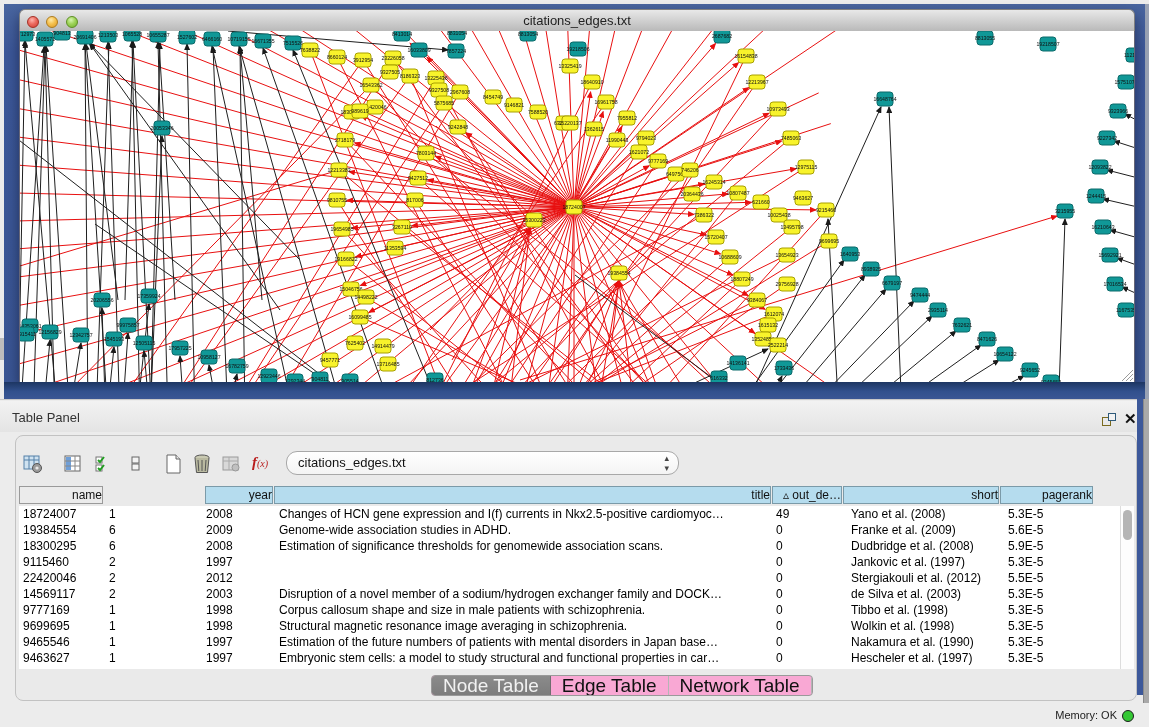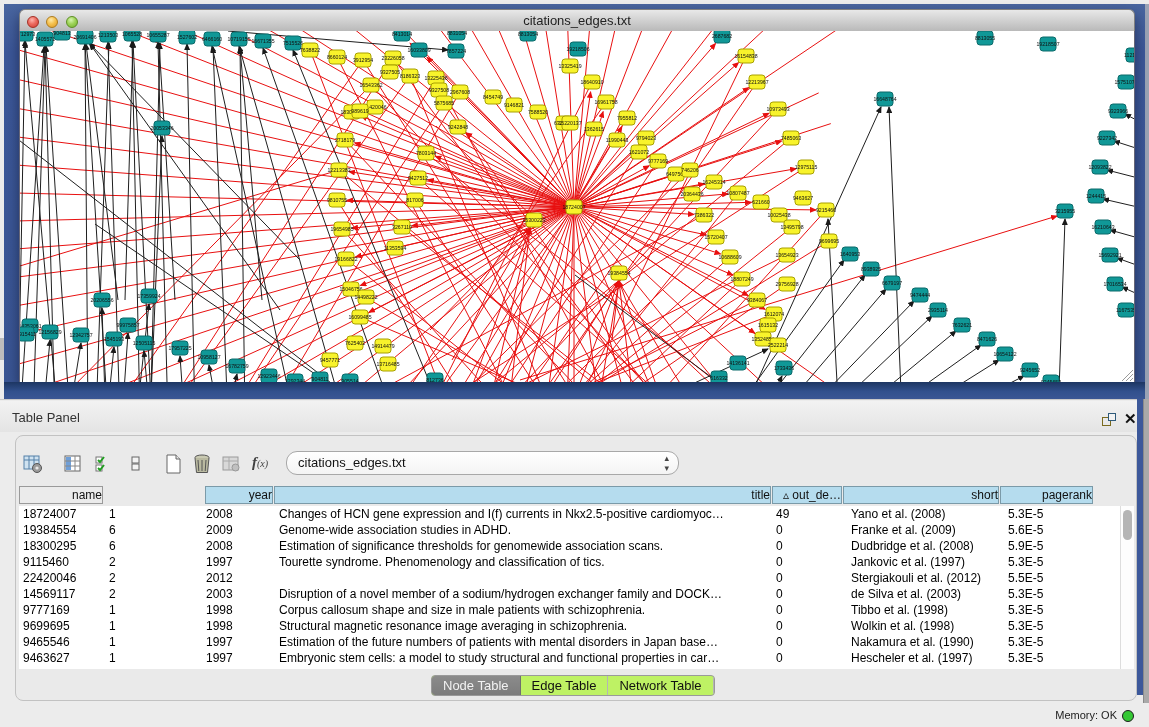--- a/index.html
+++ b/index.html
@@ -31,21 +31,21 @@
 .tr div { position:absolute; top:0; overflow:hidden; }
 .c0 { left:4px; width:80px; }
 .c1 { left:90px; width:90px; }
 .c2 { left:187px; width:70px; }
 .c3 { left:260px; width:495px; }
 .c4 { left:757px; width:65px; }
 .c5 { left:832px; width:152px; }
 .c6 { left:989px; width:90px; }
 #vsb { position:absolute; left:1104px; top:70px; width:14px; height:163px; background:#fdfdfd; border-left:1px solid #ddd; }
 #vsb .th2 { position:absolute; left:2px; top:4px; width:9px; height:30px; background:#b5b5b5; border-radius:5px; }
-#tabs { position:absolute; left:415px; top:239px; height:21px; border:1px solid #9a9a9a; border-radius:4px; background:#bef264; overflow:hidden; font-size:13px; }
+#tabs { position:absolute; left:415px; top:239px; height:21px; border:1px solid #9a9a9a; border-radius:4px; background:#f9a8d4; overflow:hidden; font-size:19px; }
 #tabs div { float:left; height:21px; line-height:20px; padding:0 11px; color:#111; border-right:1px solid #b5b5b5; }
 #tabs .sel { background:linear-gradient(#8b8b8b,#7b7b7b); color:#f2f2f2; border-right:1px solid #6f6f6f; }
 #status { position:absolute; left:0; top:703px; width:1149px; height:24px; background:#ececec; }
 #mem { position:absolute; right:32px; top:6px; font-size:11px; color:#222; }
 #dot { position:absolute; right:15px; top:7px; width:12px; height:12px; border-radius:50%; background:#35c835; border:1.5px solid #1d1d1d; }
 #lgrip { position:absolute; left:0; top:338px; width:4px; height:22px; background:#bdbdbd; }
 #rstrip { position:absolute; left:1143px; top:399px; width:6px; height:304px; background:#a9a9a9; border-left:1px solid #8a8a8a; }
 #rblue { position:absolute; left:1137px; top:399px; width:6px; height:296px; background:#3c589a; }
 </style></head>
 <body>
@@ -636,21 +636,21 @@
         <ellipse cx="10" cy="3.5" rx="7" ry="2.5" fill="#c9c9b2" stroke="#555"></ellipse>
         <path d="M3 4 L4.5 18.5 L15.5 18.5 L17 4" fill="#b9b9a0" stroke="#555"></path>
         <path d="M6 6 L6.8 17 M10 6 L10 17 M14 6 L13.2 17" stroke="#555" fill="none"></path>
       </svg>
     <svg class="ico" style="left:205px" viewBox="0 0 20 20">
         <rect x="2" y="3" width="15" height="13" fill="#d8d8d8" stroke="#9a9a9a"></rect>
         <line x1="2" y1="7" x2="17" y2="7" stroke="#aaa"></line>
         <line x1="8" y1="3" x2="8" y2="16" stroke="#aaa"></line>
         <circle cx="14.5" cy="13.5" r="3.5" fill="#c0c0c0" stroke="#999"></circle>
       </svg>
-    <div style="position:absolute;left:236px;top:18px;font-size:15px;font-style:italic;color:#404040;font-family:'Liberation Serif',serif;"><b>f</b><span style="font-size:10px">(x)</span></div>
+    <div style="position:absolute;left:236px;top:18px;font-size:15px;font-style:italic;color:#b91c1c;font-family:'Liberation Serif',serif;"><b>f</b><span style="font-size:10px">(x)</span></div>
     <div id="dd">citations_edges.txt<div class="arr">▴<br>▾</div></div>
     <div id="thead">
       <div class="th" style="left:0px; width:84px; background:#ebebeb; border-color:#9a9a9a;">name</div>
       <div class="th" style="left:85px; width:100px;margin-top:32px;">in_degree</div>
       <div class="th" style="left:186px; width:68px;">year</div>
       <div class="th" style="left:255px; width:497px;">title</div>
       <div class="th" style="left:753px; width:70px;">▵ out_de…</div>
       <div class="th" style="left:824px; width:156px;">short</div>
       <div class="th" style="left:981px; width:93px;">pagerank</div>
     </div>
@@ -679,21 +679,20 @@
           <div class="c2">2008</div>
           <div class="c3">Estimation of significance thresholds for genomewide association scans.</div>
           <div class="c4">0</div>
           <div class="c5">Dudbridge et al. (2008)</div>
           <div class="c6">5.9E-5</div>
         </div>
         <div class="tr">
           <div class="c0">9115460</div>
           <div class="c1">2</div>
           <div class="c2">1997</div>
-          <div class="c3">Tourette syndrome. Phenomenology and classification of tics.</div>
           <div class="c4">0</div>
           <div class="c5">Jankovic et al. (1997)</div>
           <div class="c6">5.3E-5</div>
         </div>
         <div class="tr">
           <div class="c0">22420046</div>
           <div class="c1">2</div>
           <div class="c2">2012</div>
           <div class="c4">0</div>
           <div class="c5">Stergiakouli et al. (2012)</div>

